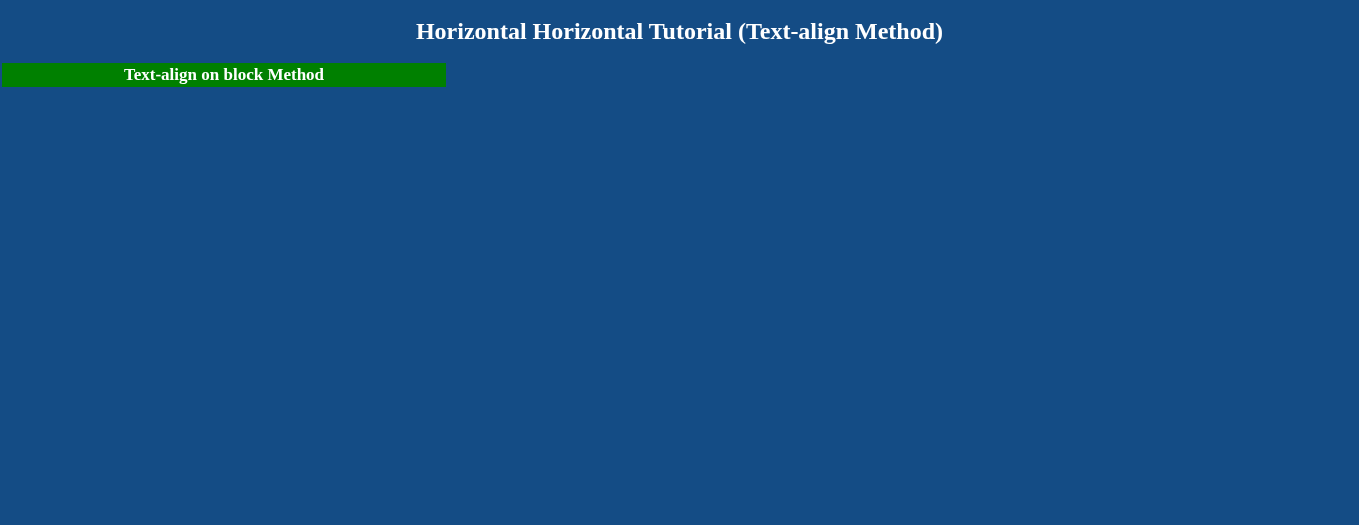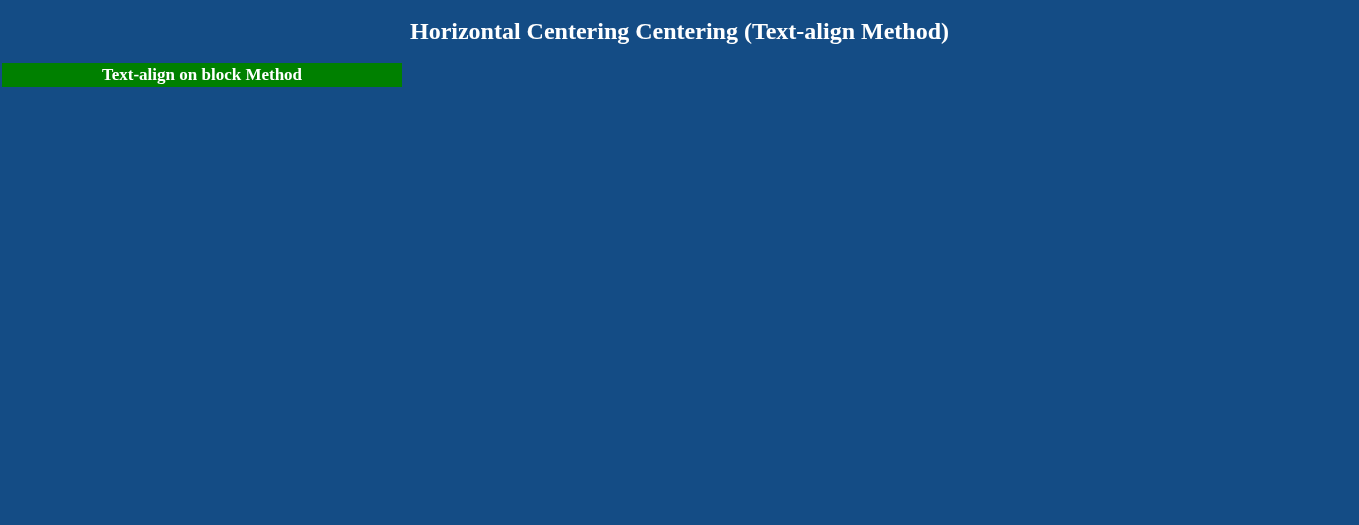--- a/index.html
+++ b/index.html
@@ -21,22 +21,22 @@
       font-weight: bold;
       padding-top: 18px;
       padding-bottom: 18px;
     }
     .method-label {
       background-color: #008000;
       color: #ffffff;
       font-size: 17px;
       font-weight: bold;
       text-align: center;
-      width: 400px;
+      width: 444px;
       padding: 2px 0;
       margin-left: 2px;
     }
   </style>
 </head>
 <body>
 
-<h1 class="page-title">Horizontal Centering Centering (Text-align Method)</h1>
+<h1 class="page-title">Horizontal Horizontal Tutorial (Text-align Method)</h1>
 <div class="method-label">Text-align on block Method</div>
 
 </body></html>

